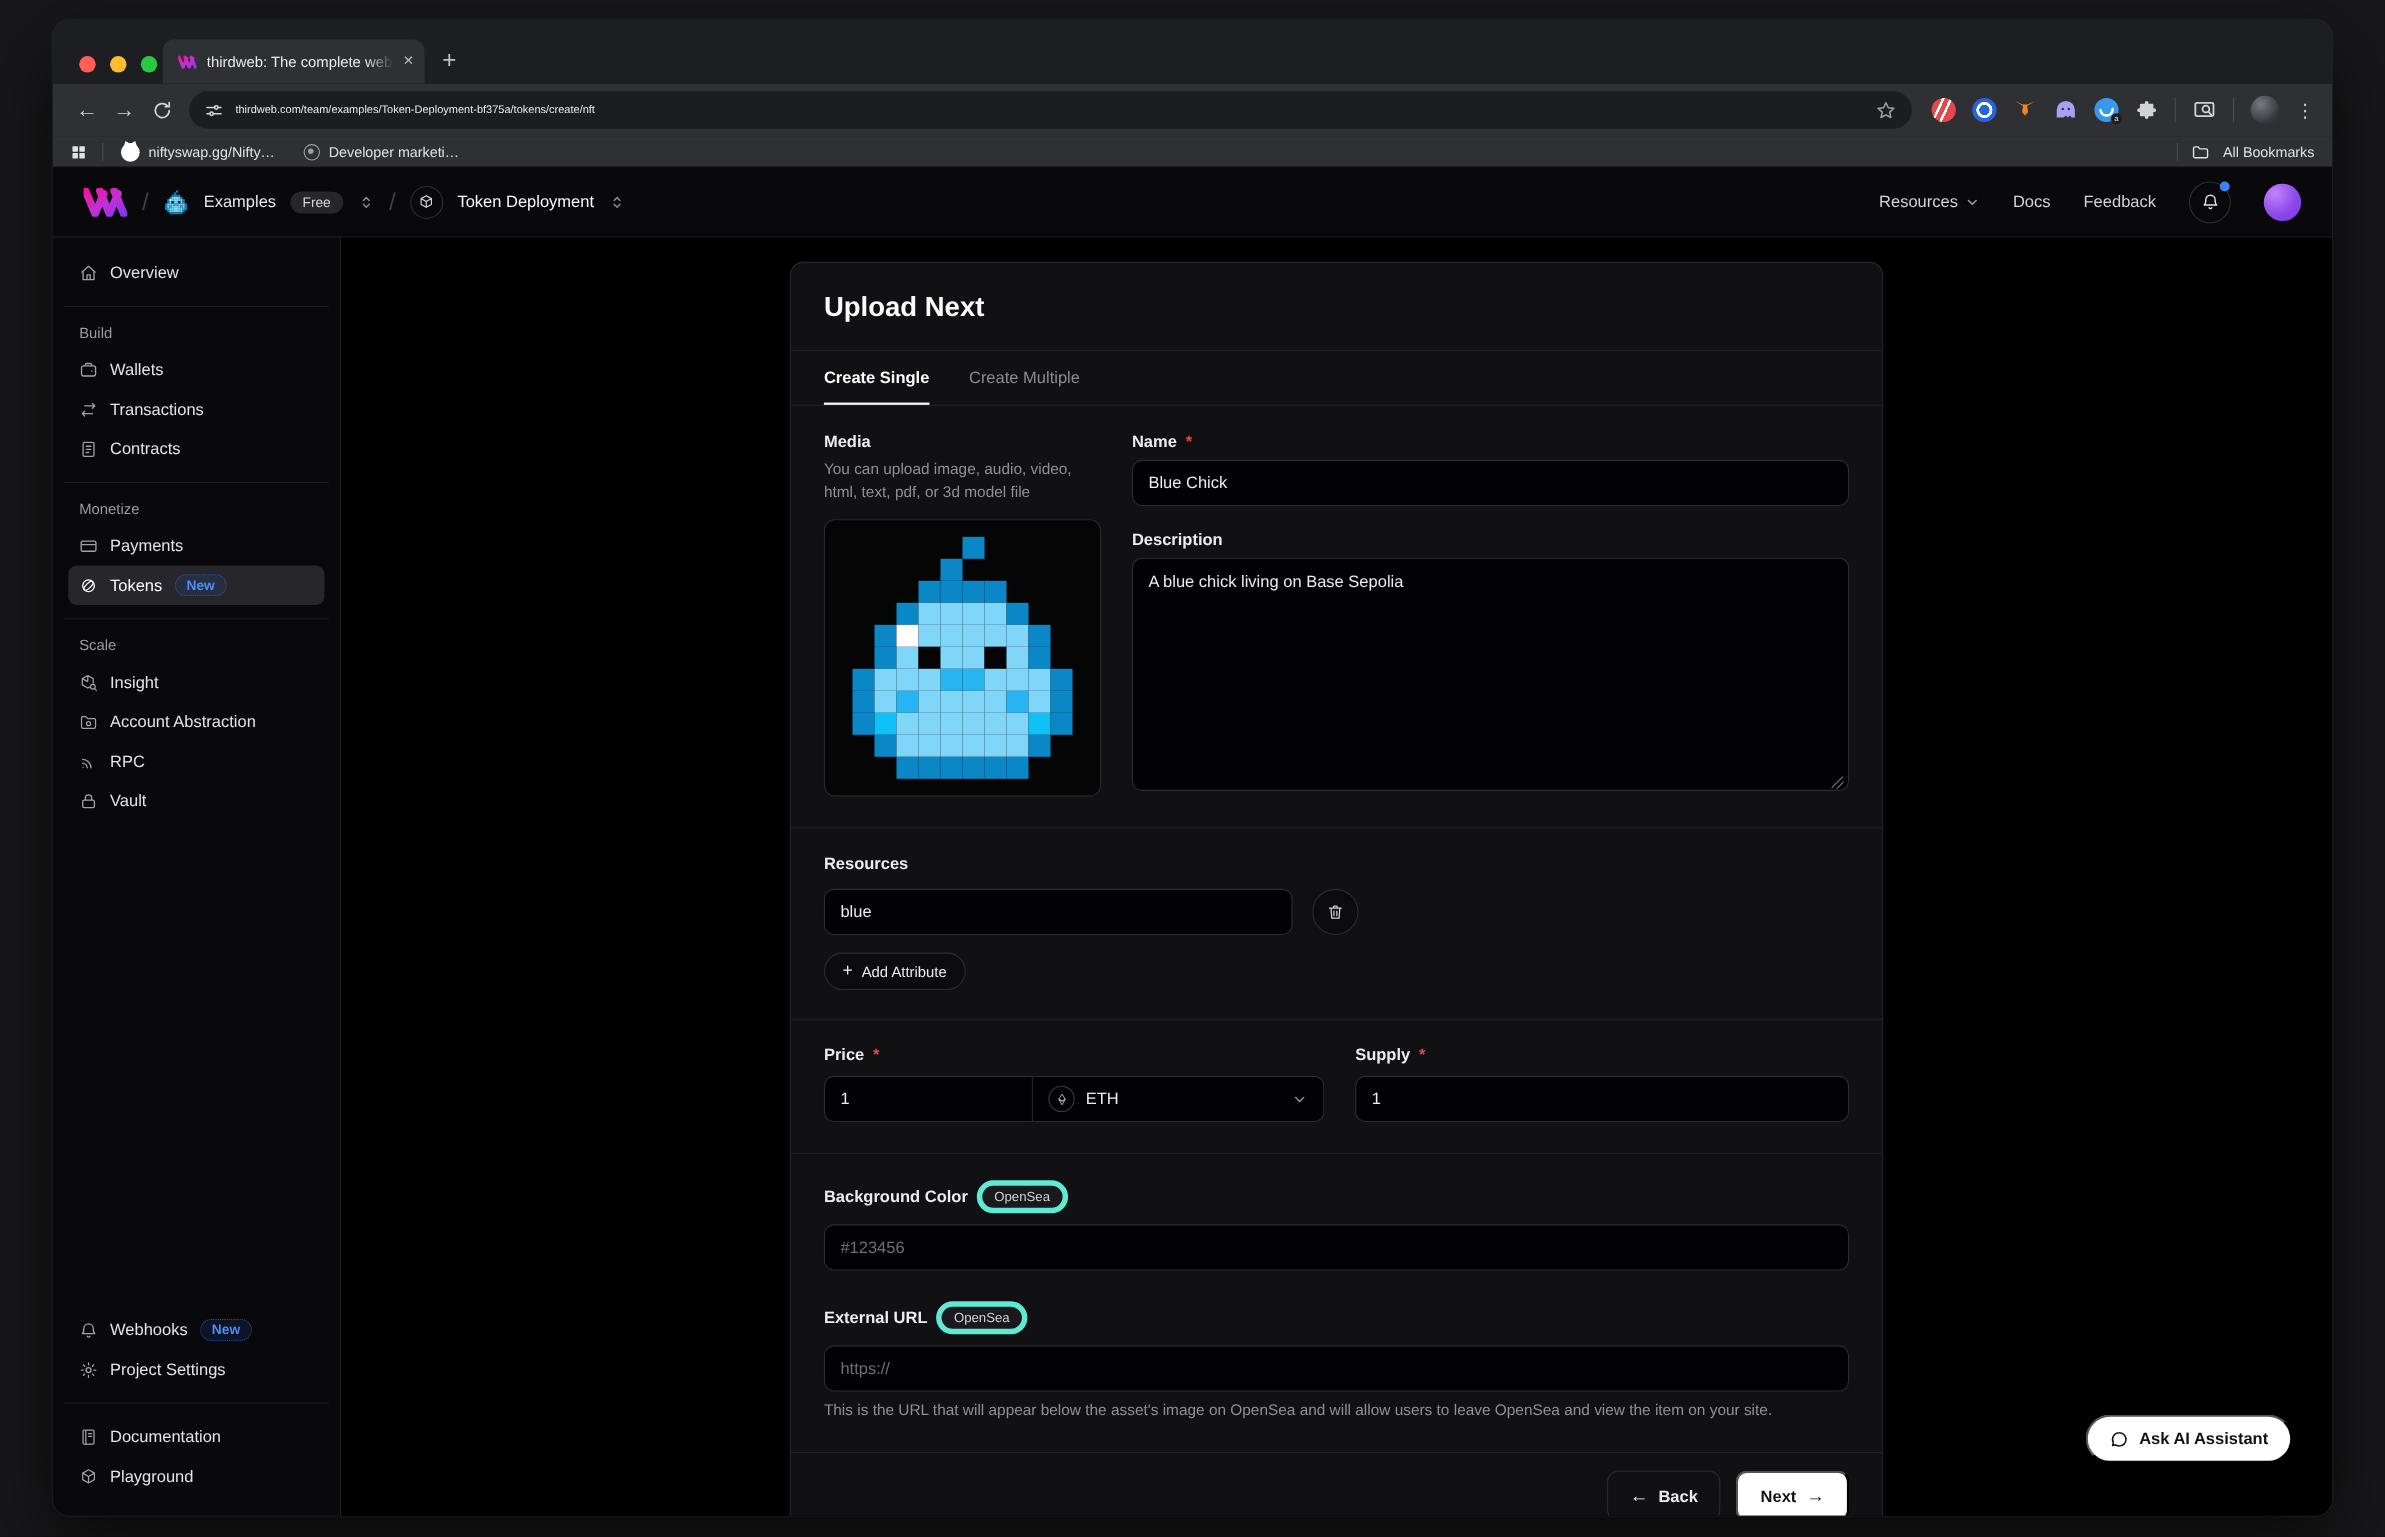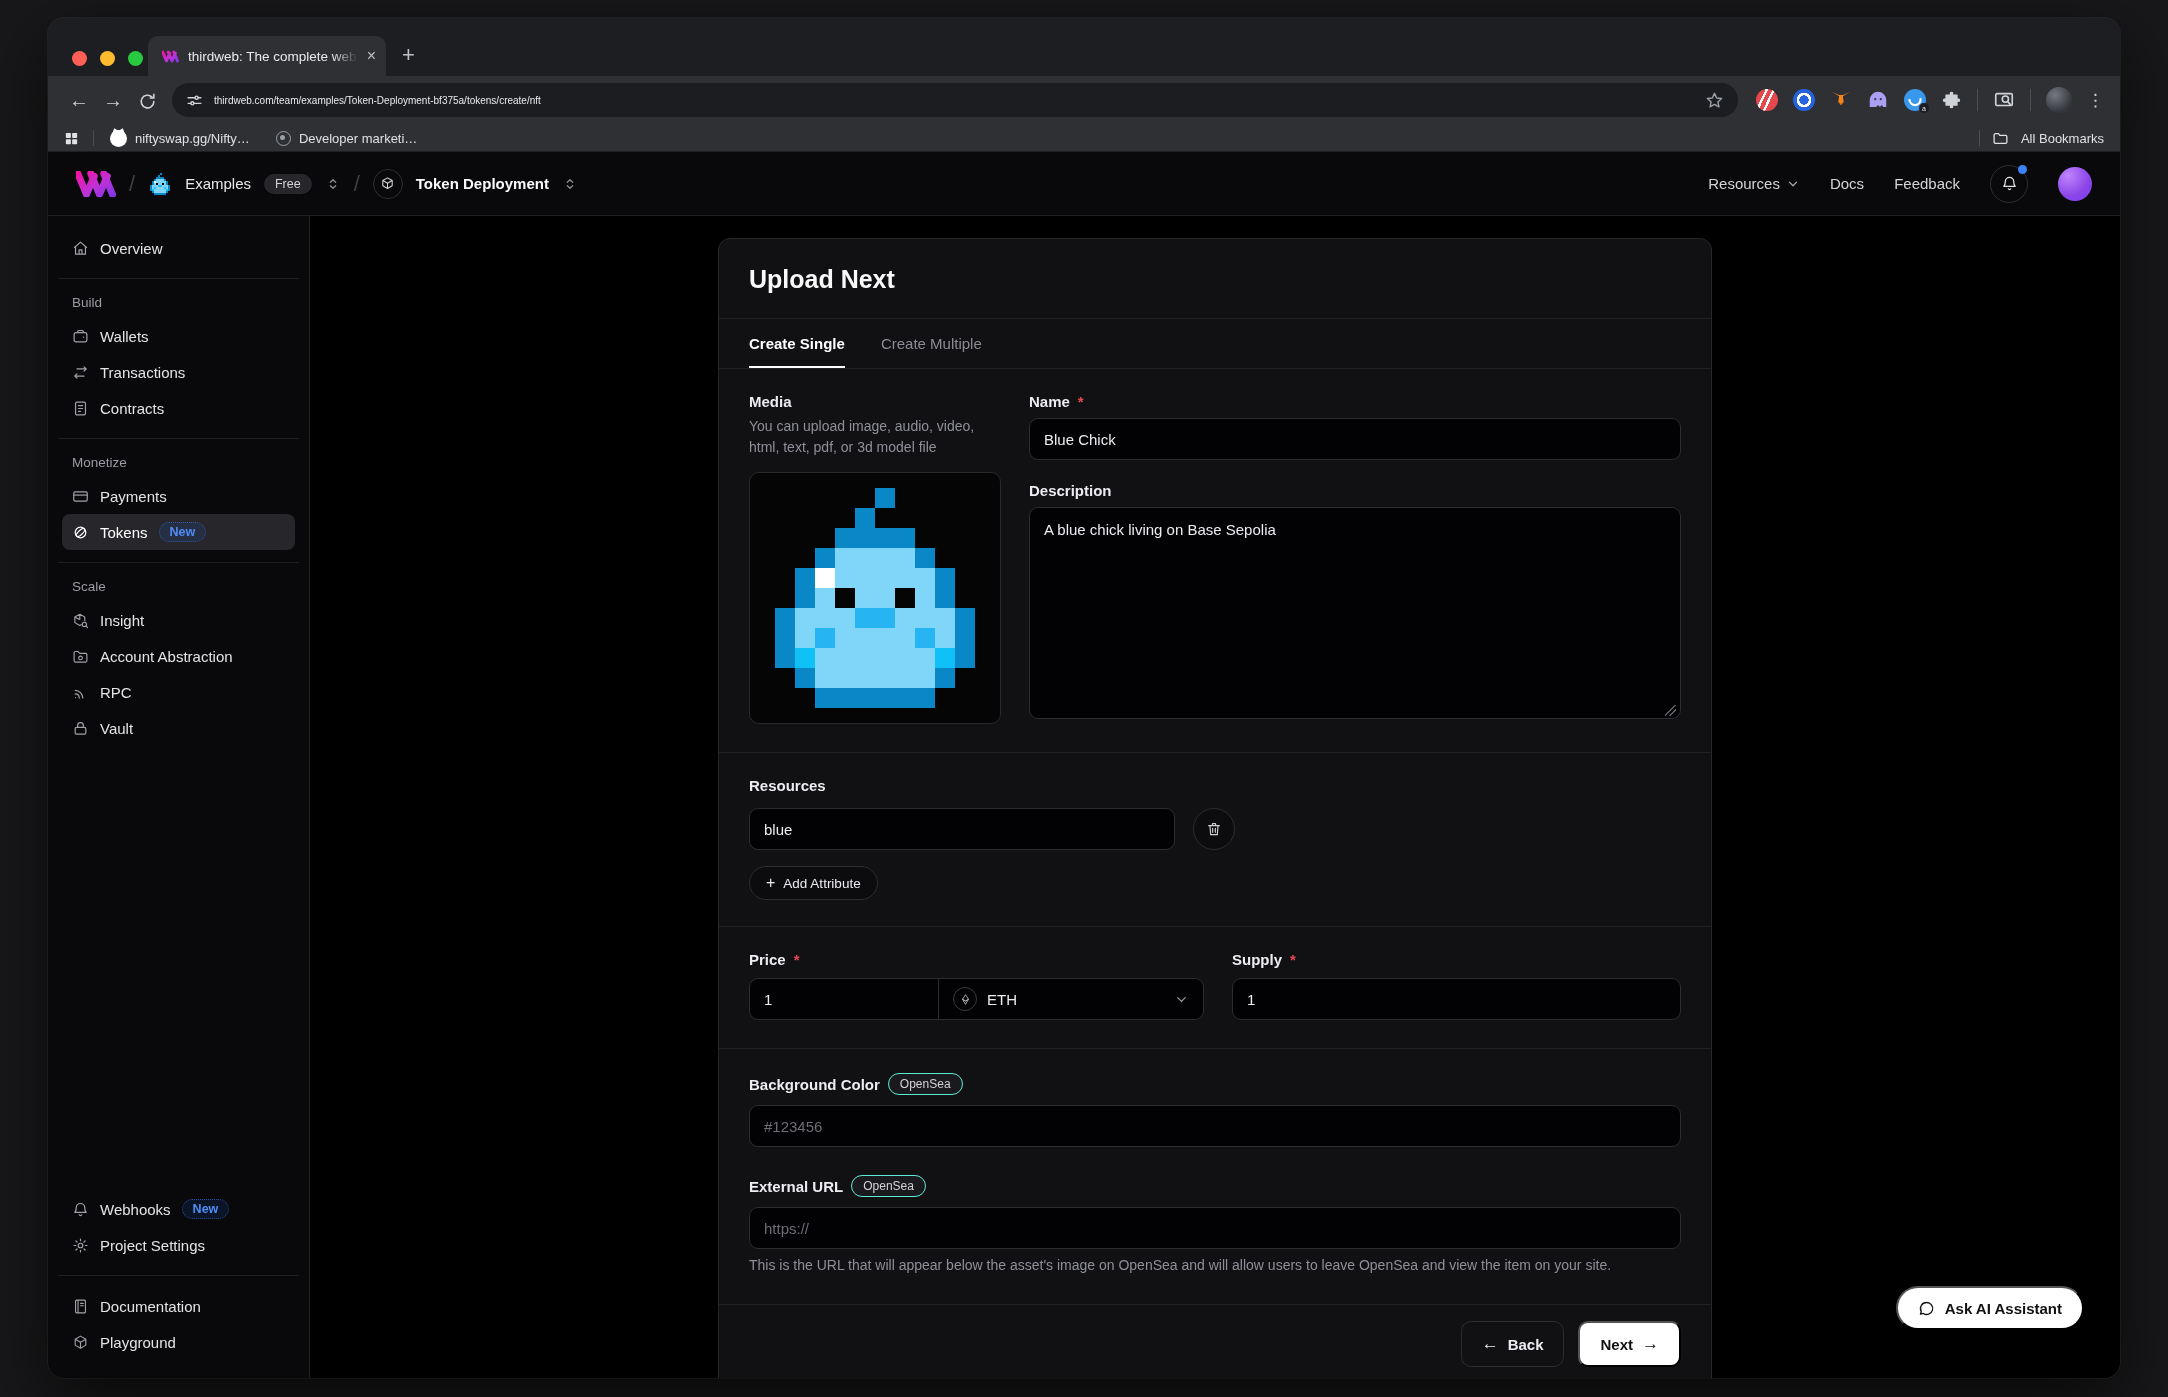--- a/index.html
+++ b/index.html
@@ -45,21 +45,21 @@
   .gh-circle::before{left:1px;transform:rotate(-20deg)} .gh-circle::after{right:1px;transform:rotate(20deg)}
   .dot-fav { width:15px; height:15px; border:1.5px solid #9aa0a6; border-radius:50%; position:relative; }
   .dot-fav::after{content:"";position:absolute;left:3px;top:3px;width:5px;height:5px;border-radius:50%;background:#9aa0a6;}
 
   
   .app { height:1226px; background:#09090b; display:flex; flex-direction:column; }
   .appnav { height:64px; display:flex; align-items:center; padding:0 28px; border-bottom:1px solid #1f1f23; flex:none; }
   .crumbs { display:flex; align-items:center; gap:13px; }
   .slash { color:#3f3f46; font-size:22px; font-weight:300; }
   .crumb-label { color:#e8e8ec; font-size:15px; }
-  .crumb-label.strong { font-weight:700; color:#fafafa; }
+  .crumb-label.strong { font-weight:400; color:#fafafa; }
   .badge-free { background:#26262b; color:#d4d4d8; border-radius:999px; padding:3px 11px; font-size:12.5px; }
   .switch-icon { color:#8b8b93; display:flex; }
   .chick-mini { border-radius:6px; overflow:hidden; }
   .proj-circle { width:30px; height:30px; border-radius:50%; border:1px solid #2e2e33; display:flex; align-items:center; justify-content:center; color:#d4d4d8; }
   .appnav-right { margin-left:auto; display:flex; align-items:center; gap:30px; }
   .navlink { color:#d4d4d8; font-size:15px; display:flex; align-items:center; gap:6px; }
   .bell-wrap { width:38px; height:38px; border:1px solid #2e2e33; border-radius:50%; display:flex; align-items:center; justify-content:center; color:#e4e4e7; position:relative; }
   .bell-dot { position:absolute; top:-1px; right:0px; width:9px; height:9px; border-radius:50%; background:#3b82f6; }
   .user-avatar { width:34px; height:34px; border-radius:50%; background:radial-gradient(circle at 30% 25%, #c084fc, #8b45e8 60%, #7c3aed); }
 
@@ -104,21 +104,21 @@
     border:1px solid #2c2c31; border-radius:999px; background:#0c0c0e; color:#ececf1; font-size:13.5px; }
 
   .ps-row { display:grid; grid-template-columns:455px 1fr; gap:28px; }
   .price-group { display:flex; margin-top:10px; }
   .price-group .input { width:190px; border-radius:9px 0 0 9px; }
   .currency { flex:1; height:42px; background:#020204; border:1px solid #2c2c31; border-left:none; border-radius:0 9px 9px 0;
     display:flex; align-items:center; gap:10px; padding:0 14px; color:#ececf1; font-size:15px; }
   .eth-circle { width:24px; height:24px; border-radius:50%; border:1px solid #3a3a40; display:flex; align-items:center; justify-content:center; color:#b8b8bf; }
   .chev-end { margin-left:auto; color:#9a9aa2; display:flex; }
 
-  .badge-os { border:1px solid #5eead4; background:#1a1a1e; color:#d4d4d8; font-size:12px; font-weight:400; border-radius:999px; padding:3px 11px; }
+  .badge-os { border:5px solid #5eead4; background:#1a1a1e; color:#d4d4d8; font-size:12px; font-weight:400; border-radius:999px; padding:3px 11px; }
 
   .footer { border-top:1px solid #222226; padding:16px 30px 40px; display:flex; justify-content:flex-end; gap:14px; }
   .btn { height:46px; padding:0 20px; border-radius:10px; font-size:15px; font-weight:600; display:inline-flex; align-items:center; gap:9px; }
   .btn-back { border:1px solid #2c2c31; background:transparent; color:#ececf1; }
   .btn-next { background:#fff; color:#111; }
   .arrow-g { font-size:17px; }
 
   .ai-btn { position:absolute; right:36px; bottom:48px; height:44px; padding:0 20px; background:#fff; color:#111;
     border-radius:999px; display:flex; align-items:center; gap:10px; font-size:15px; font-weight:600; box-shadow:0 6px 20px rgba(0,0,0,.5); }
 

